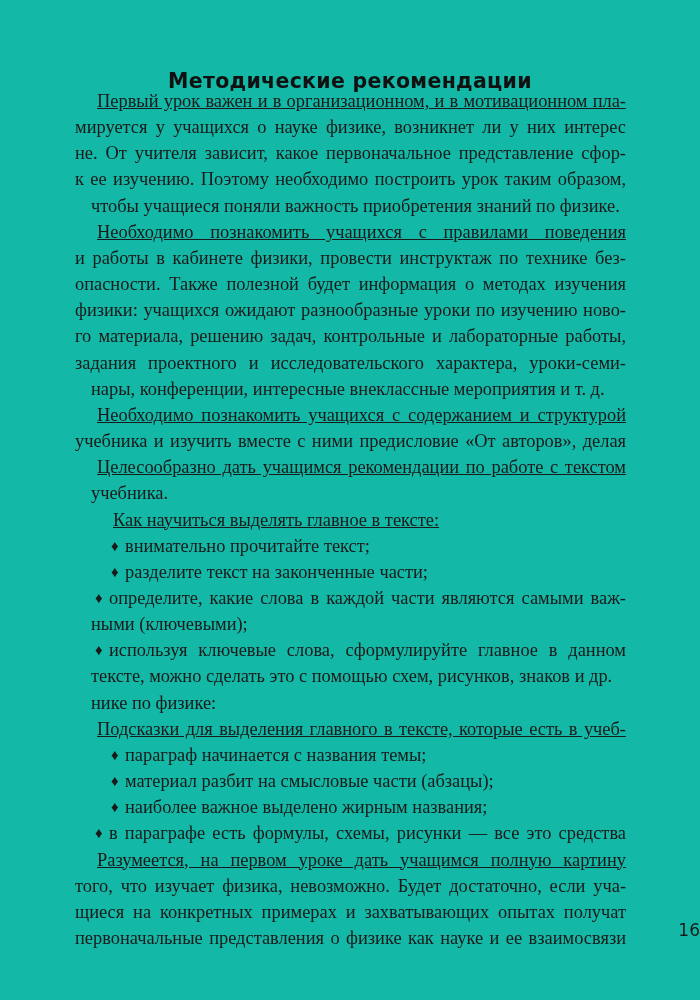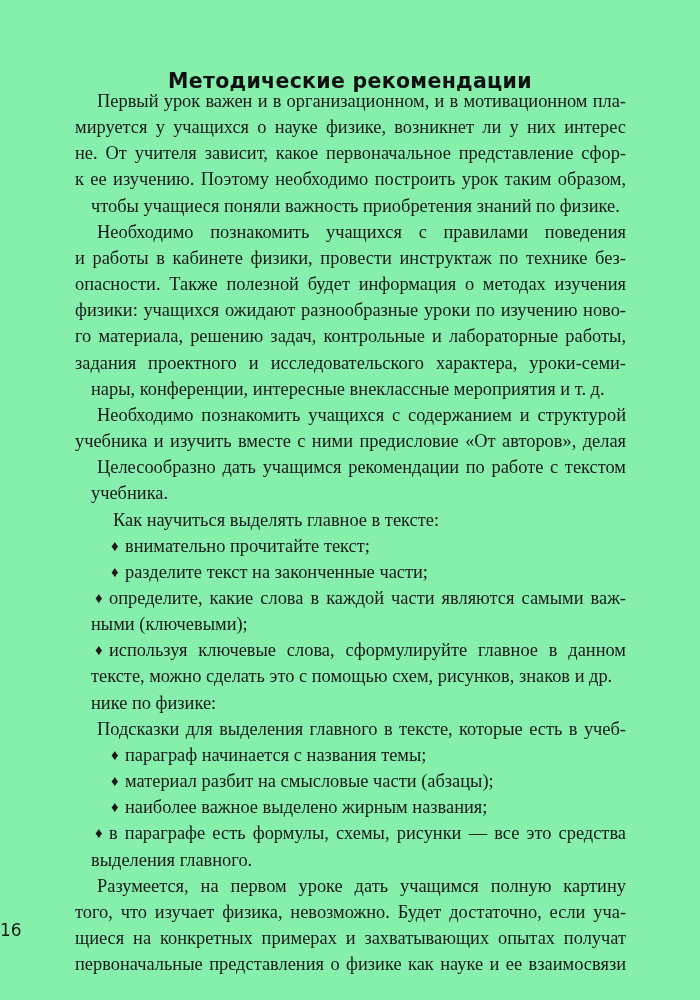--- a/index.html
+++ b/index.html
@@ -16,21 +16,21 @@
     font-family: "Liberation Serif", "DejaVu Serif", serif;
     color: #1a1a1a;
     -webkit-font-smoothing: antialiased;
   }
 
   .page {
     position: absolute;
     left: 0; top: 0;
     width: 700px;
     height: 1000px;
-    background: #86efac;
+    background: #14b8a6;
   }
 
   
   .page-title {
     position: absolute;
     left: 0;
     top: 54px;
     width: 700px;
     text-align: center;
     font-family: "DejaVu Sans", "Liberation Sans", sans-serif;
@@ -68,20 +68,21 @@
   
   .ln.last {
     white-space: pre;
     text-align: left;
     margin-left: 16px;
   }
 
   
   .ln.indent {
     text-indent: 22px;
+    text-decoration: underline;
   }
 
   
   .ln.bullet {
     padding-left: 36px;
     text-indent: 0;
   }
   .ln.bullet .dia {
     display: inline-block;
     width: 14px;
@@ -92,21 +93,21 @@
   .ln.bullet.just {
     white-space: normal;
   }
 
   
   .folio {
     position: absolute;
     left: 0;
     top: 920px;
     width: 700px;
-    text-align: left;
+    text-align: right;
     font-family: "DejaVu Sans", "Liberation Sans", sans-serif;
     font-size: 17px;
     color: #1a1a1a;
   }
 </style>
 </head>
 <body>
 
 <div class="page">
 
@@ -135,21 +136,20 @@
       <span class="ln just bullet"><span class="dia">♦</span><span>определите, какие слова в каждой части являются самыми важ-</span></span>
       <span class="ln last">ными (ключевыми);</span>
       <span class="ln just bullet"><span class="dia">♦</span><span>используя ключевые слова, сформулируйте главное в данном</span></span>
       <span class="ln last">тексте, можно сделать это с помощью схем, рисунков, знаков и др.</span>
       <span class="ln last">нике по физике:</span>
       <span class="ln just indent">Подсказки для выделения главного в тексте, которые есть в учеб-</span>
       <span class="ln last bullet"><span class="dia">♦</span><span>параграф начинается с названия темы;</span></span>
       <span class="ln last bullet"><span class="dia">♦</span><span>материал разбит на смысловые части (абзацы);</span></span>
       <span class="ln last bullet"><span class="dia">♦</span><span>наиболее важное выделено жирным названия;</span></span>
       <span class="ln just bullet"><span class="dia">♦</span><span>в параграфе есть формулы, схемы, рисунки — все это средства</span></span>
-      <span class="ln last">выделения главного.</span>
       <span class="ln just indent">Разумеется, на первом уроке дать учащимся полную картину</span>
       <span class="ln just">того, что изучает физика, невозможно. Будет достаточно, если уча-</span>
       <span class="ln just">щиеся на конкретных примерах и захватывающих опытах получат</span>
       <span class="ln just">первоначальные представления о физике как науке и ее взаимосвязи</span>
     </div>
 
   <div class="folio">16</div>
 
 </div>
 

